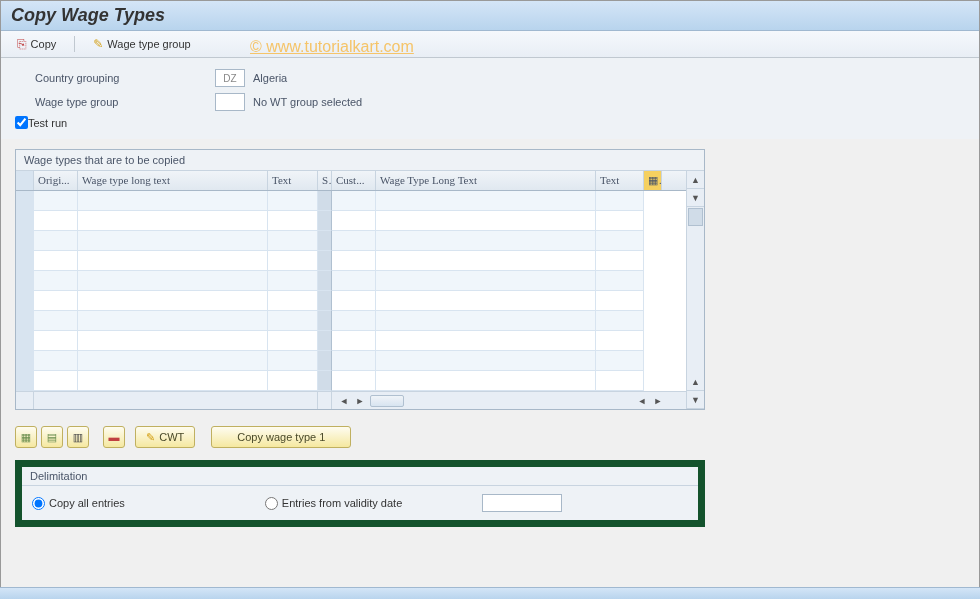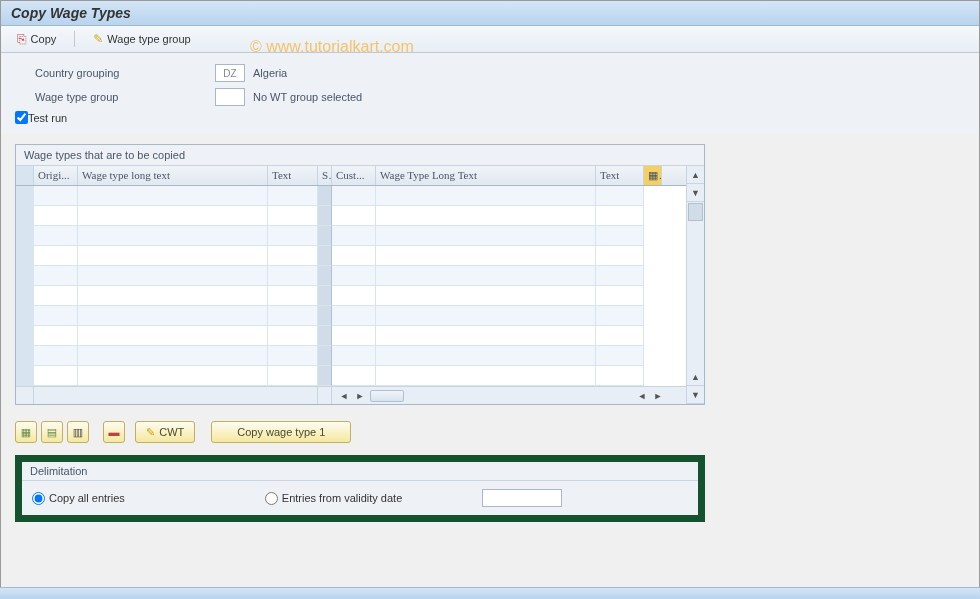--- a/index.html
+++ b/index.html
@@ -12,21 +12,21 @@
       height: 599px;
       overflow: hidden;
       border: 1px solid #999;
     }
     .title-bar {
       background: linear-gradient(to bottom, #d4e5f7, #b8d4ed);
       padding: 4px 10px;
       border-bottom: 1px solid #a0b8d0;
     }
     .title-bar h1 {
-      font-size: 14px;
+      font-size: 18px;
       font-style: italic;
       font-weight: bold;
       color: #333;
     }
     .toolbar {
       background: linear-gradient(to bottom, #f5f8fc, #e8eef5);
       padding: 4px 10px;
       border-bottom: 1px solid #c0c8d0;
       display: flex;
       align-items: center;
@@ -45,20 +45,21 @@
     .separator { width: 1px; height: 16px; background: #c0c8d0; }
     .watermark {
       position: absolute;
       left: 250px;
       top: 38px;
       color: #f5c469;
       font-size: 16px;
       font-weight: normal;
       pointer-events: none;
       z-index: 10;
+      text-decoration: underline;
     }
     .form-area {
       padding: 10px 14px;
       background: #eef2f6;
     }
     .form-row {
       display: flex;
       align-items: center;
       margin-bottom: 4px;
       height: 20px;

